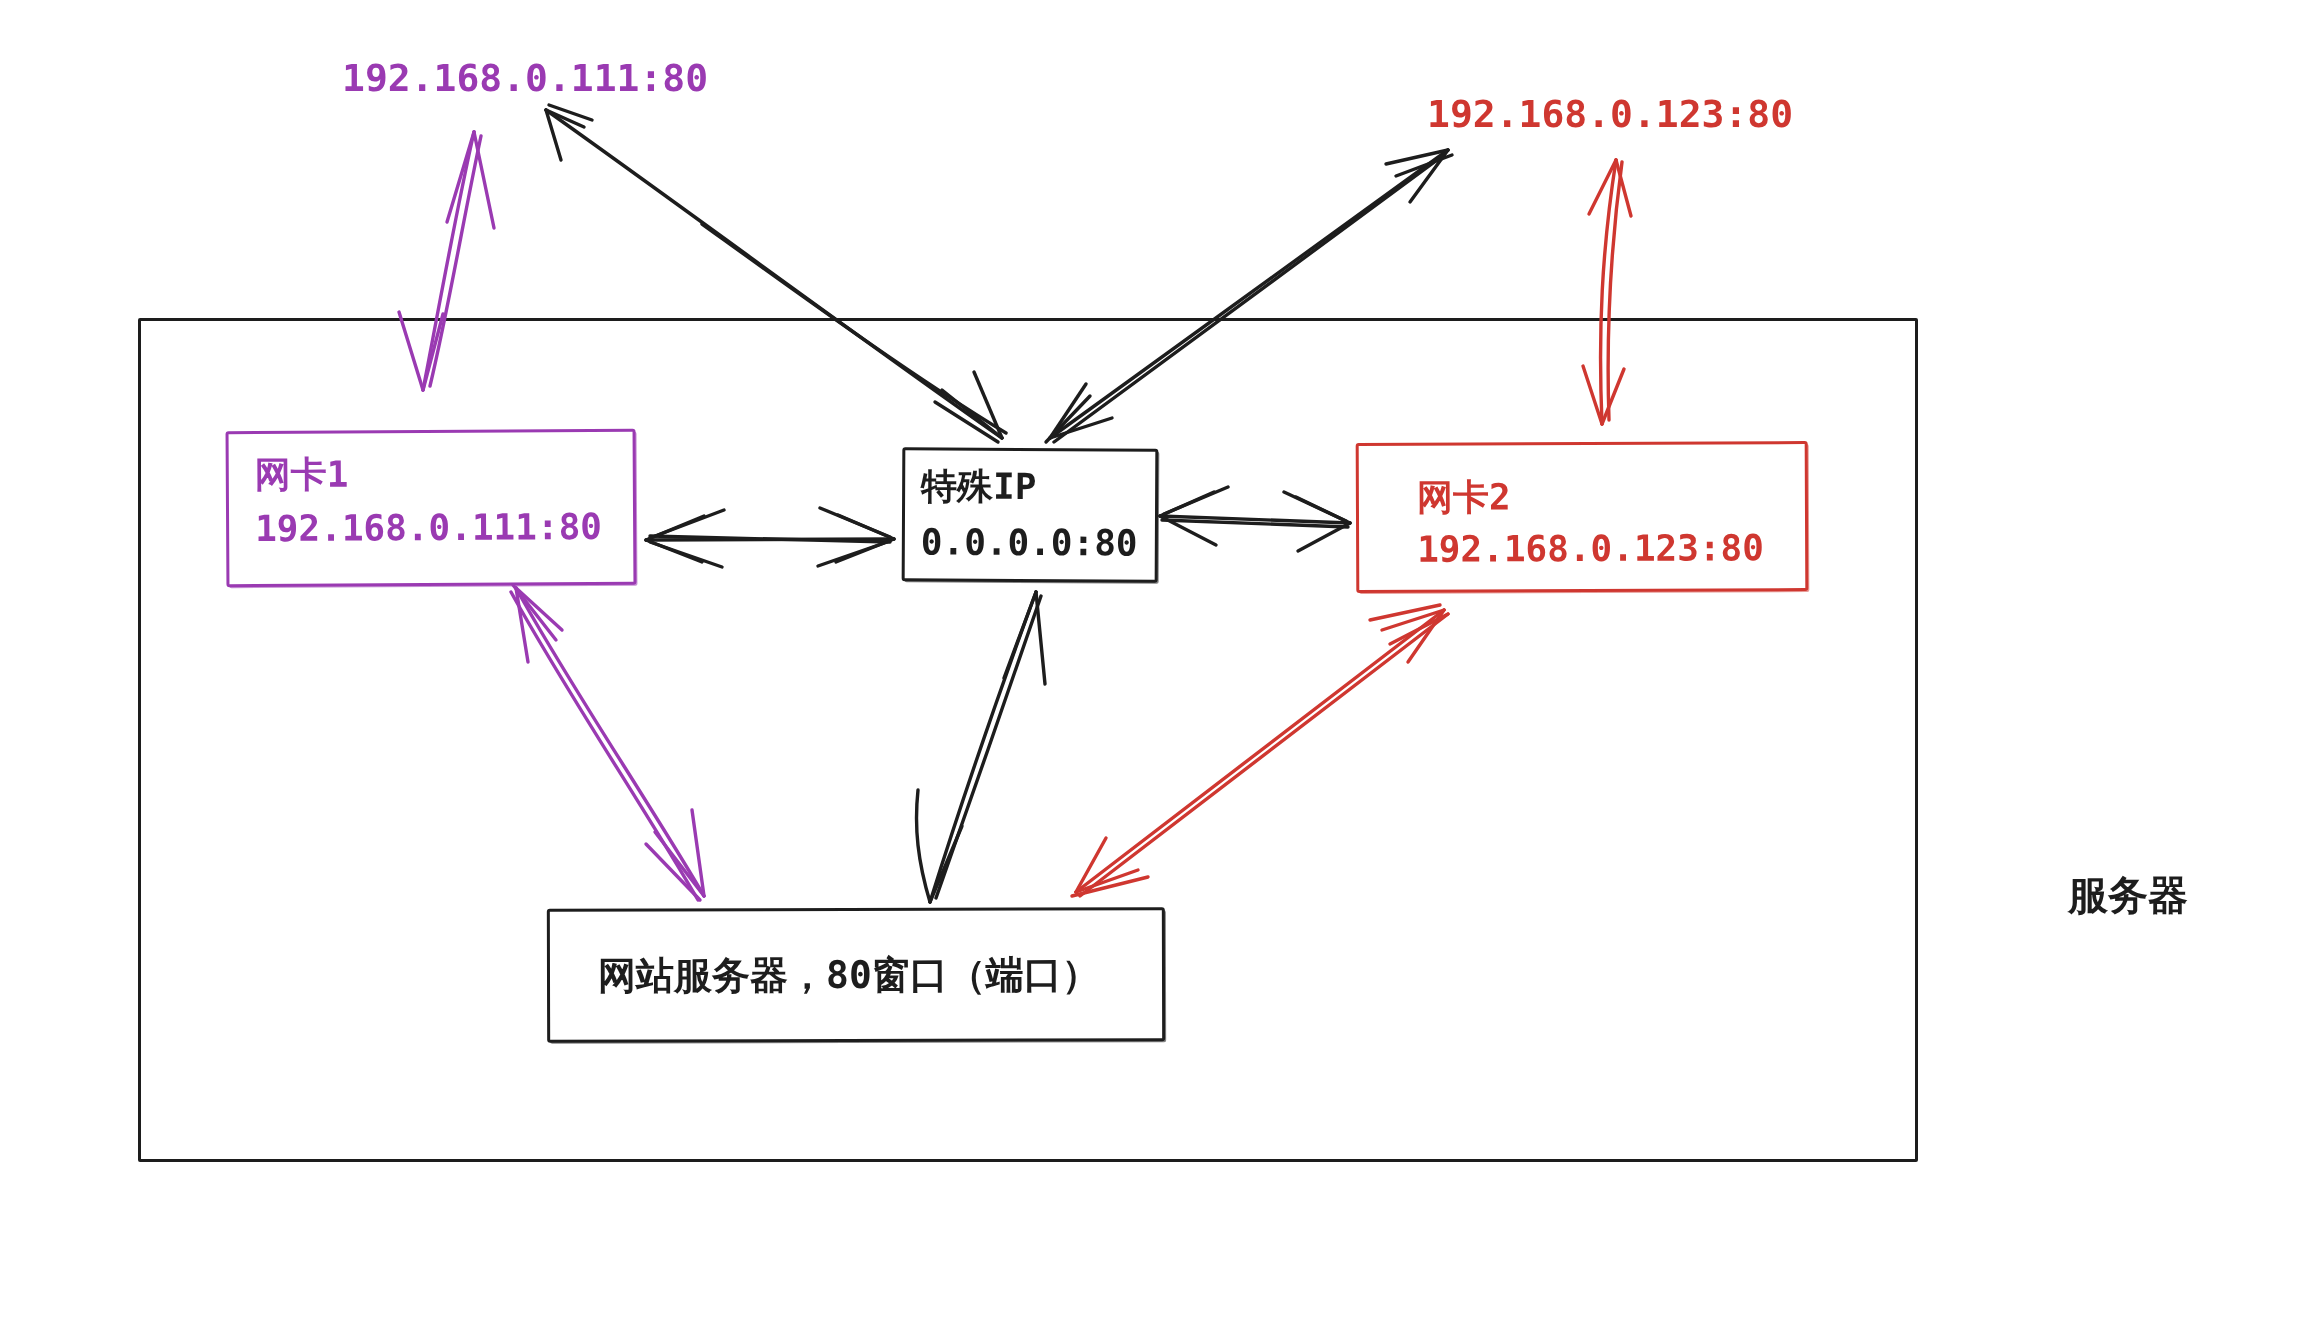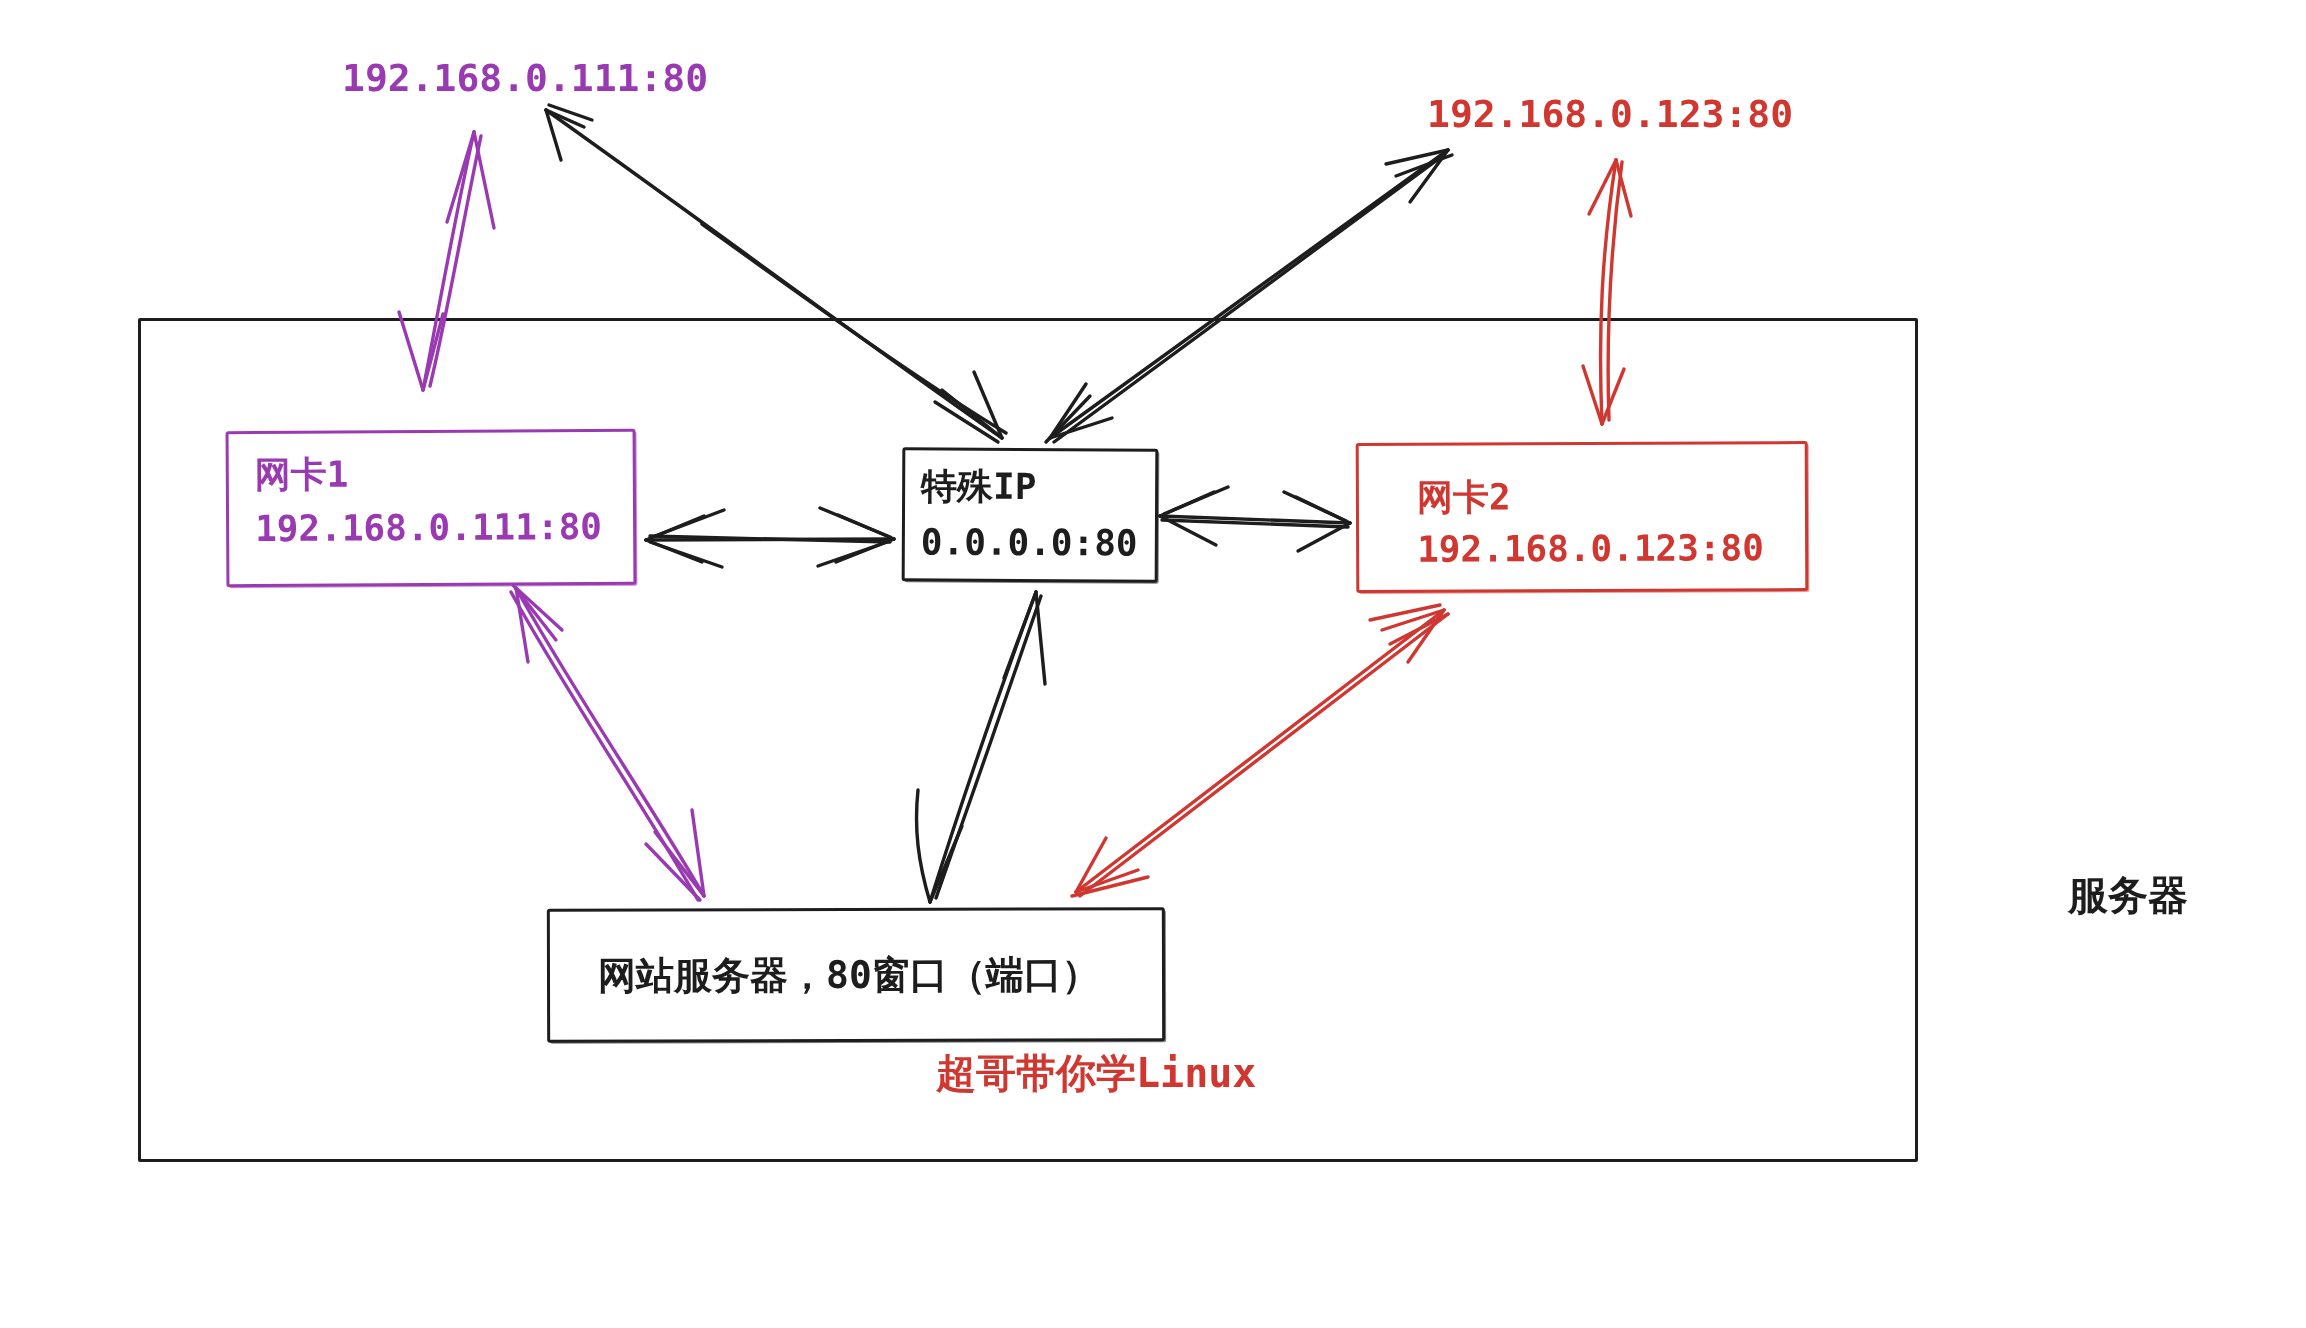--- a/index.html
+++ b/index.html
@@ -179,15 +179,14 @@
     <div class="line">192.168.0.123:80</div>
   </div>
 
   <div class="node webbox">
     <div class="line">网站服务器，80窗口（端口）</div>
   </div>
 
   <div class="float-label label-left-ip">192.168.0.111:80</div>
   <div class="float-label label-right-ip">192.168.0.123:80</div>
   <div class="float-label label-server">服务器</div>
-  <div class="float-label label-watermark">超哥带你学Linux</div>
 
 </div>
 
 </body></html>

